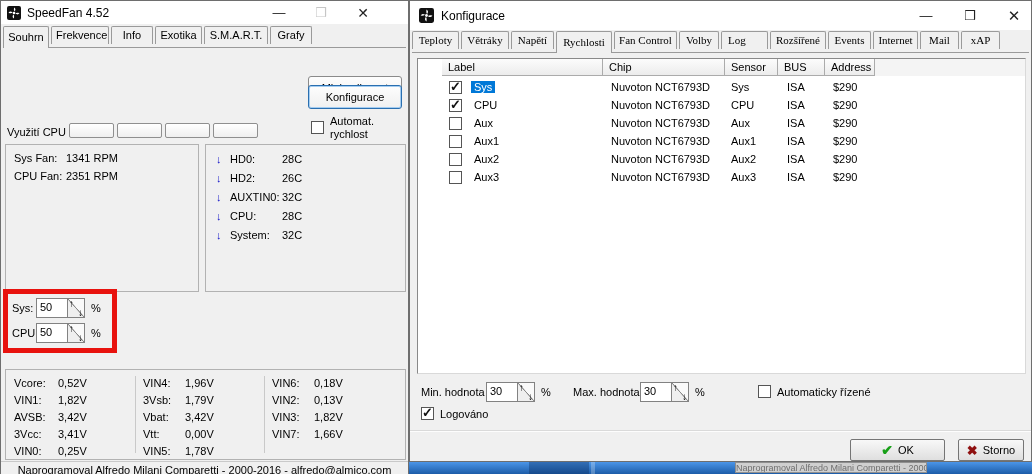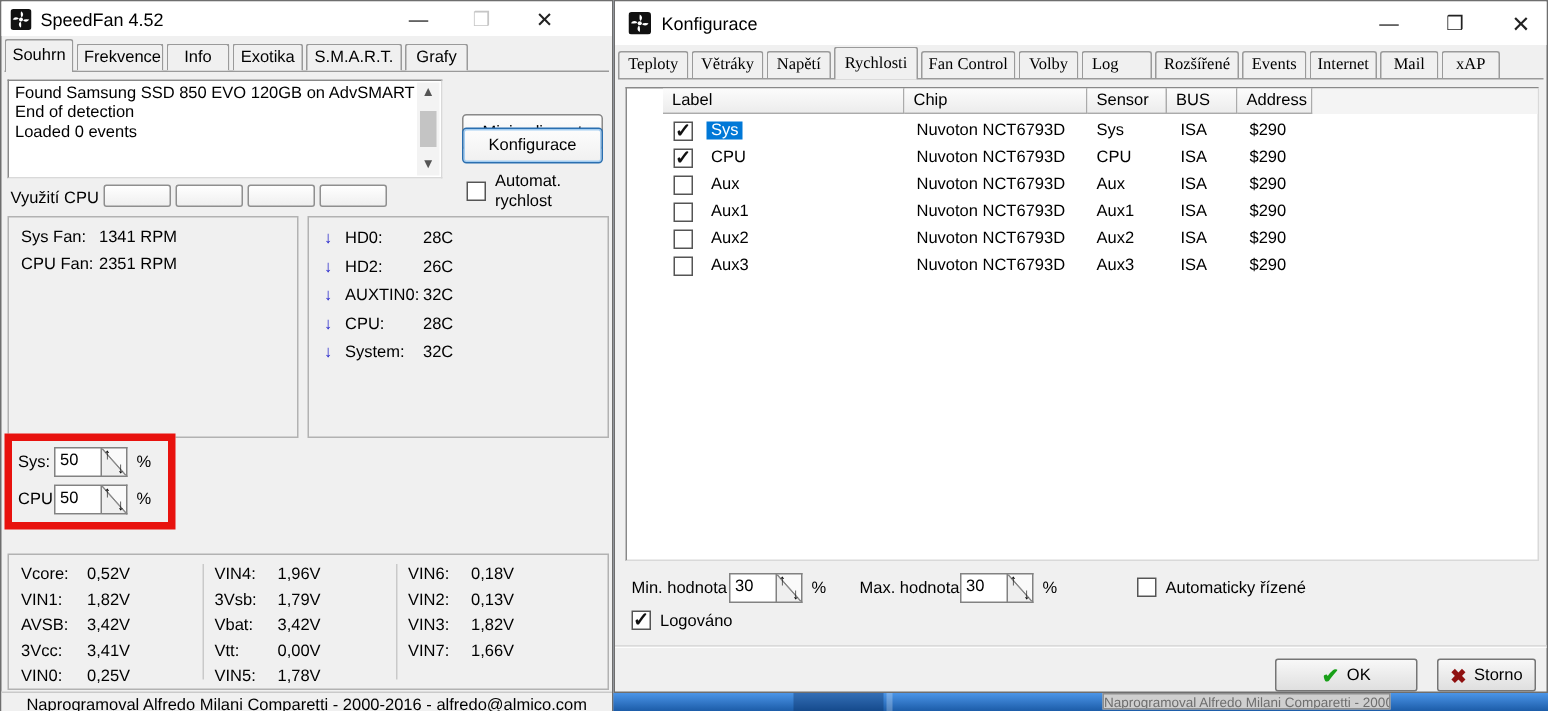--- a/index.html
+++ b/index.html
@@ -5,21 +5,21 @@
   * { margin:0; padding:0; box-sizing:border-box; }
   body { font-family:"Liberation Sans", sans-serif; background:#888; }
   .stage { position:relative; width:1032px; height:474px; overflow:hidden; background:#2c71c4; font-size:11px; color:#000; }
   .window { position:absolute; background:#f0f0f0; border:1px solid #6e6e6e; }
   .titlebar { display:flex; align-items:center; background:#ffffff; width:100%; }
   .titlebar .title { font-size:12px; margin-left:6px; white-space:nowrap; }
   .controls { display:flex; align-items:center; margin-left:auto; font-size:13px; color:#222; }
   .ctrl { width:14px; text-align:center; cursor:default; }
   .fanicon { display:inline-block; flex:0 0 auto; }
   
-  .tabs { position:absolute; left:2px; right:2px; display:flex; align-items:flex-end; border-bottom:1px solid #9a9a9a; height:22px; }
+  .tabs { position:absolute; left:2px; right:2px; display:flex; align-items:flex-start; border-bottom:1px solid #9a9a9a; height:22px; }
   .tab { height:18px; line-height:17px; text-align:center; border:1px solid #9a9a9a; border-bottom:none; border-radius:2px 2px 0 0; background:#f0f0f0; margin-right:2px; padding:0 4px; white-space:nowrap; overflow:hidden; }
   .tab.active { height:22px; line-height:21px; margin-bottom:-1px; z-index:2; background:#f0f0f0; }
   
   .inset { background:#fff; border:1px solid #898989; border-bottom-color:#d9d9d9; border-right-color:#d9d9d9; }
   .groupbox { position:absolute; border:1px solid #b2b2b2; background:#f0f0f0; }
   
   .btn { position:absolute; border:1px solid #8a8a8a; border-radius:3px; background:linear-gradient(#fdfdfd,#f0f0f0); text-align:center; cursor:default; }
   .btn.focused { border:1px solid #2a6fb0; box-shadow:0 0 0 1px #a4cdf1 inset; }
   .btn.classic { border-radius:2px; border:1px solid #757575; background:linear-gradient(#f8f8f8,#dfdfdf); display:flex; align-items:center; justify-content:center; gap:5px; }
   
@@ -86,32 +86,20 @@
 
     <div class="tabs" style="top:25px;">
       <span class="tab active" style="width:46px">Souhrn</span>
       <span class="tab" style="width:58px">Frekvence</span>
       <span class="tab" style="width:42px">Info</span>
       <span class="tab" style="width:47px">Exotika</span>
       <span class="tab" style="width:64px">S.M.A.R.T.</span>
       <span class="tab" style="width:42px">Grafy</span>
     </div>
 
-    <div class="inset" style="position:absolute;left:4px;top:52px;width:290px;height:66px;">
-      <div style="padding:2px 18px 0 4px;">
-        <div class="msgline">Found Samsung SSD 850 EVO 120GB on AdvSMART</div>
-        <div class="msgline">End of detection</div>
-        <div class="msgline">Loaded 0 events</div>
-      </div>
-      <div class="scroll">
-        <span class="sarr">▲</span>
-        <span class="sthumb"></span>
-        <span class="sarr down">▼</span>
-      </div>
-    </div>
 
     <div class="btn" style="left:307px;top:53px;width:94px;height:24px;line-height:22px;margin-top:22px;">Minimalizovat</div>
     <div class="btn focused" style="left:307px;top:84px;width:94px;height:24px;line-height:22px;">Konfigurace</div>
 
     <span class="cb" style="position:absolute;left:310px;top:120px;"></span>
     <span class="lbl" style="left:329px;top:114px;">Automat.</span>
     <span class="lbl" style="left:329px;top:127px;">rychlost</span>
 
     <span class="lbl" style="left:6px;top:125px;">Využití CPU</span>
     <div style="position:absolute;left:68px;top:122px;width:196px;height:15px;">

